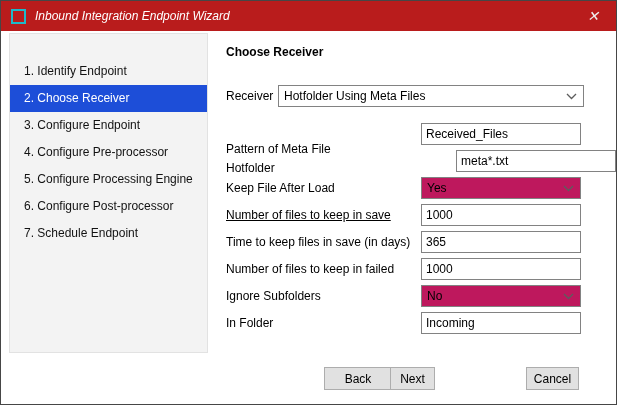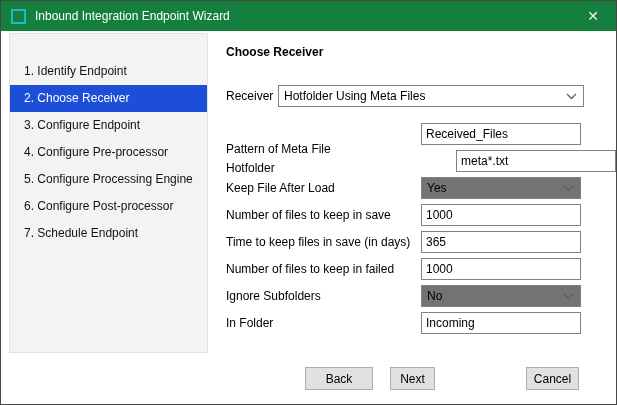--- a/index.html
+++ b/index.html
@@ -1,33 +1,33 @@
 <!DOCTYPE html>
 <html><head>
 <meta charset="utf-8">
 <style>
   html,body{margin:0;padding:0;background:#fff;font-family:"Liberation Sans",sans-serif;}
   .dialog{position:relative;width:617px;height:405px;background:#ffffff;border:1px solid #464646;box-sizing:border-box;overflow:hidden;}
 
   
-  .titlebar{position:absolute;left:0;top:0;right:0;height:30px;background:#15803d;display:flex;align-items:center;padding:0 10px;box-sizing:border-box;}
+  .titlebar{position:absolute;left:0;top:0;right:0;height:30px;background:#b91c1c;display:flex;align-items:center;padding:0 10px;box-sizing:border-box;font-style:italic;}
   .app-icon{width:11px;height:11px;border:2px solid #1db9c9;margin-right:9px;flex:0 0 auto;}
   .title{color:#ffffff;font-size:12px;white-space:nowrap;}
   .close{margin-left:auto;color:#f0f0f0;font-size:14px;width:26px;height:30px;line-height:30px;text-align:center;cursor:default;}
 
   
   .sidebar{position:absolute;left:8px;top:32px;width:199px;height:320px;background:#f3f3f3;border:1px solid #e2e2e2;box-sizing:border-box;padding-top:24px;}
   .step{height:27px;line-height:27px;padding-left:14px;font-size:12px;color:#121212;white-space:nowrap;}
   .step.selected{background:#1d4ed8;color:#ffffff;}
 
   
   .heading{position:absolute;left:225px;top:44px;font-size:12px;font-weight:bold;color:#000;}
   .flabel{position:absolute;font-size:12px;color:#000;line-height:22px;white-space:nowrap;}
   .combo{position:absolute;height:22px;border:1px solid #828282;background:#ffffff;box-sizing:border-box;display:flex;align-items:center;padding-left:5px;font-size:12px;color:#000;}
-  .combo.gray{background:#737373;}
+  .combo.gray{background:#be185d;}
   .combo .chev{margin-left:auto;margin-right:6px;display:flex;align-items:center;}
   .txt{position:absolute;left:420px;width:160px;height:22px;border:1px solid #828282;box-sizing:border-box;font-size:12px;padding:1px 4px;font-family:"Liberation Sans",sans-serif;color:#000;background:#fff;}
 
   
   .btn{position:absolute;top:366px;height:23px;background:#e1e1e1;border:1px solid #adadad;font-size:12px;font-family:"Liberation Sans",sans-serif;color:#000;box-sizing:border-box;padding:0;}
   .btn.disabled{background:#d5d5d5;border-color:#bfbfbf;color:#969696;}
 </style>
 </head>
 <body>
 
@@ -70,21 +70,21 @@
   <div class="flabel" style="left:225px;top:176px;">Keep File After Load</div>
   <div class="combo gray" style="left:420px;top:176px;width:160px;">
     <span>Yes</span>
     <span class="chev">
       <svg width="11" height="7" viewBox="0 0 11 7">
           <polyline points="1,1 5.5,5.5 10,1" fill="none" stroke="#5d5d5d" stroke-width="1.3"></polyline>
         </svg>
     </span>
   </div>
 
-  <div class="flabel" style="left:225px;top:203px;">Number of files to keep in save</div>
+  <div class="flabel" style="left:225px;top:203px;text-decoration:underline;">Number of files to keep in save</div>
   <input class="txt" style="top: 203px;" value="1000">
 
   <div class="flabel" style="left:225px;top:230px;">Time to keep files in save (in days)</div>
   <input class="txt" style="top: 230px;" value="365">
 
   <div class="flabel" style="left:225px;top:257px;">Number of files to keep in failed</div>
   <input class="txt" style="top: 257px;" value="1000">
 
   <div class="flabel" style="left:225px;top:284px;">Ignore Subfolders</div>
   <div class="combo gray" style="left:420px;top:284px;width:160px;">
@@ -92,17 +92,17 @@
     <span class="chev">
       <svg width="11" height="7" viewBox="0 0 11 7">
           <polyline points="1,1 5.5,5.5 10,1" fill="none" stroke="#5d5d5d" stroke-width="1.3"></polyline>
         </svg>
     </span>
   </div>
 
   <div class="flabel" style="left:225px;top:311px;">In Folder</div>
   <input class="txt" style="top: 311px;" value="Incoming">
 
-  <button class="btn" style="left:304px;width:68px;">Back</button>
+  <button class="btn" style="left:323px;width:68px;">Back</button>
   <button class="btn" style="left:389px;width:45px;">Next</button>
   <button class="btn" style="left:525px;width:53px;">Cancel</button>
 
 </div>
 
 </body></html>

